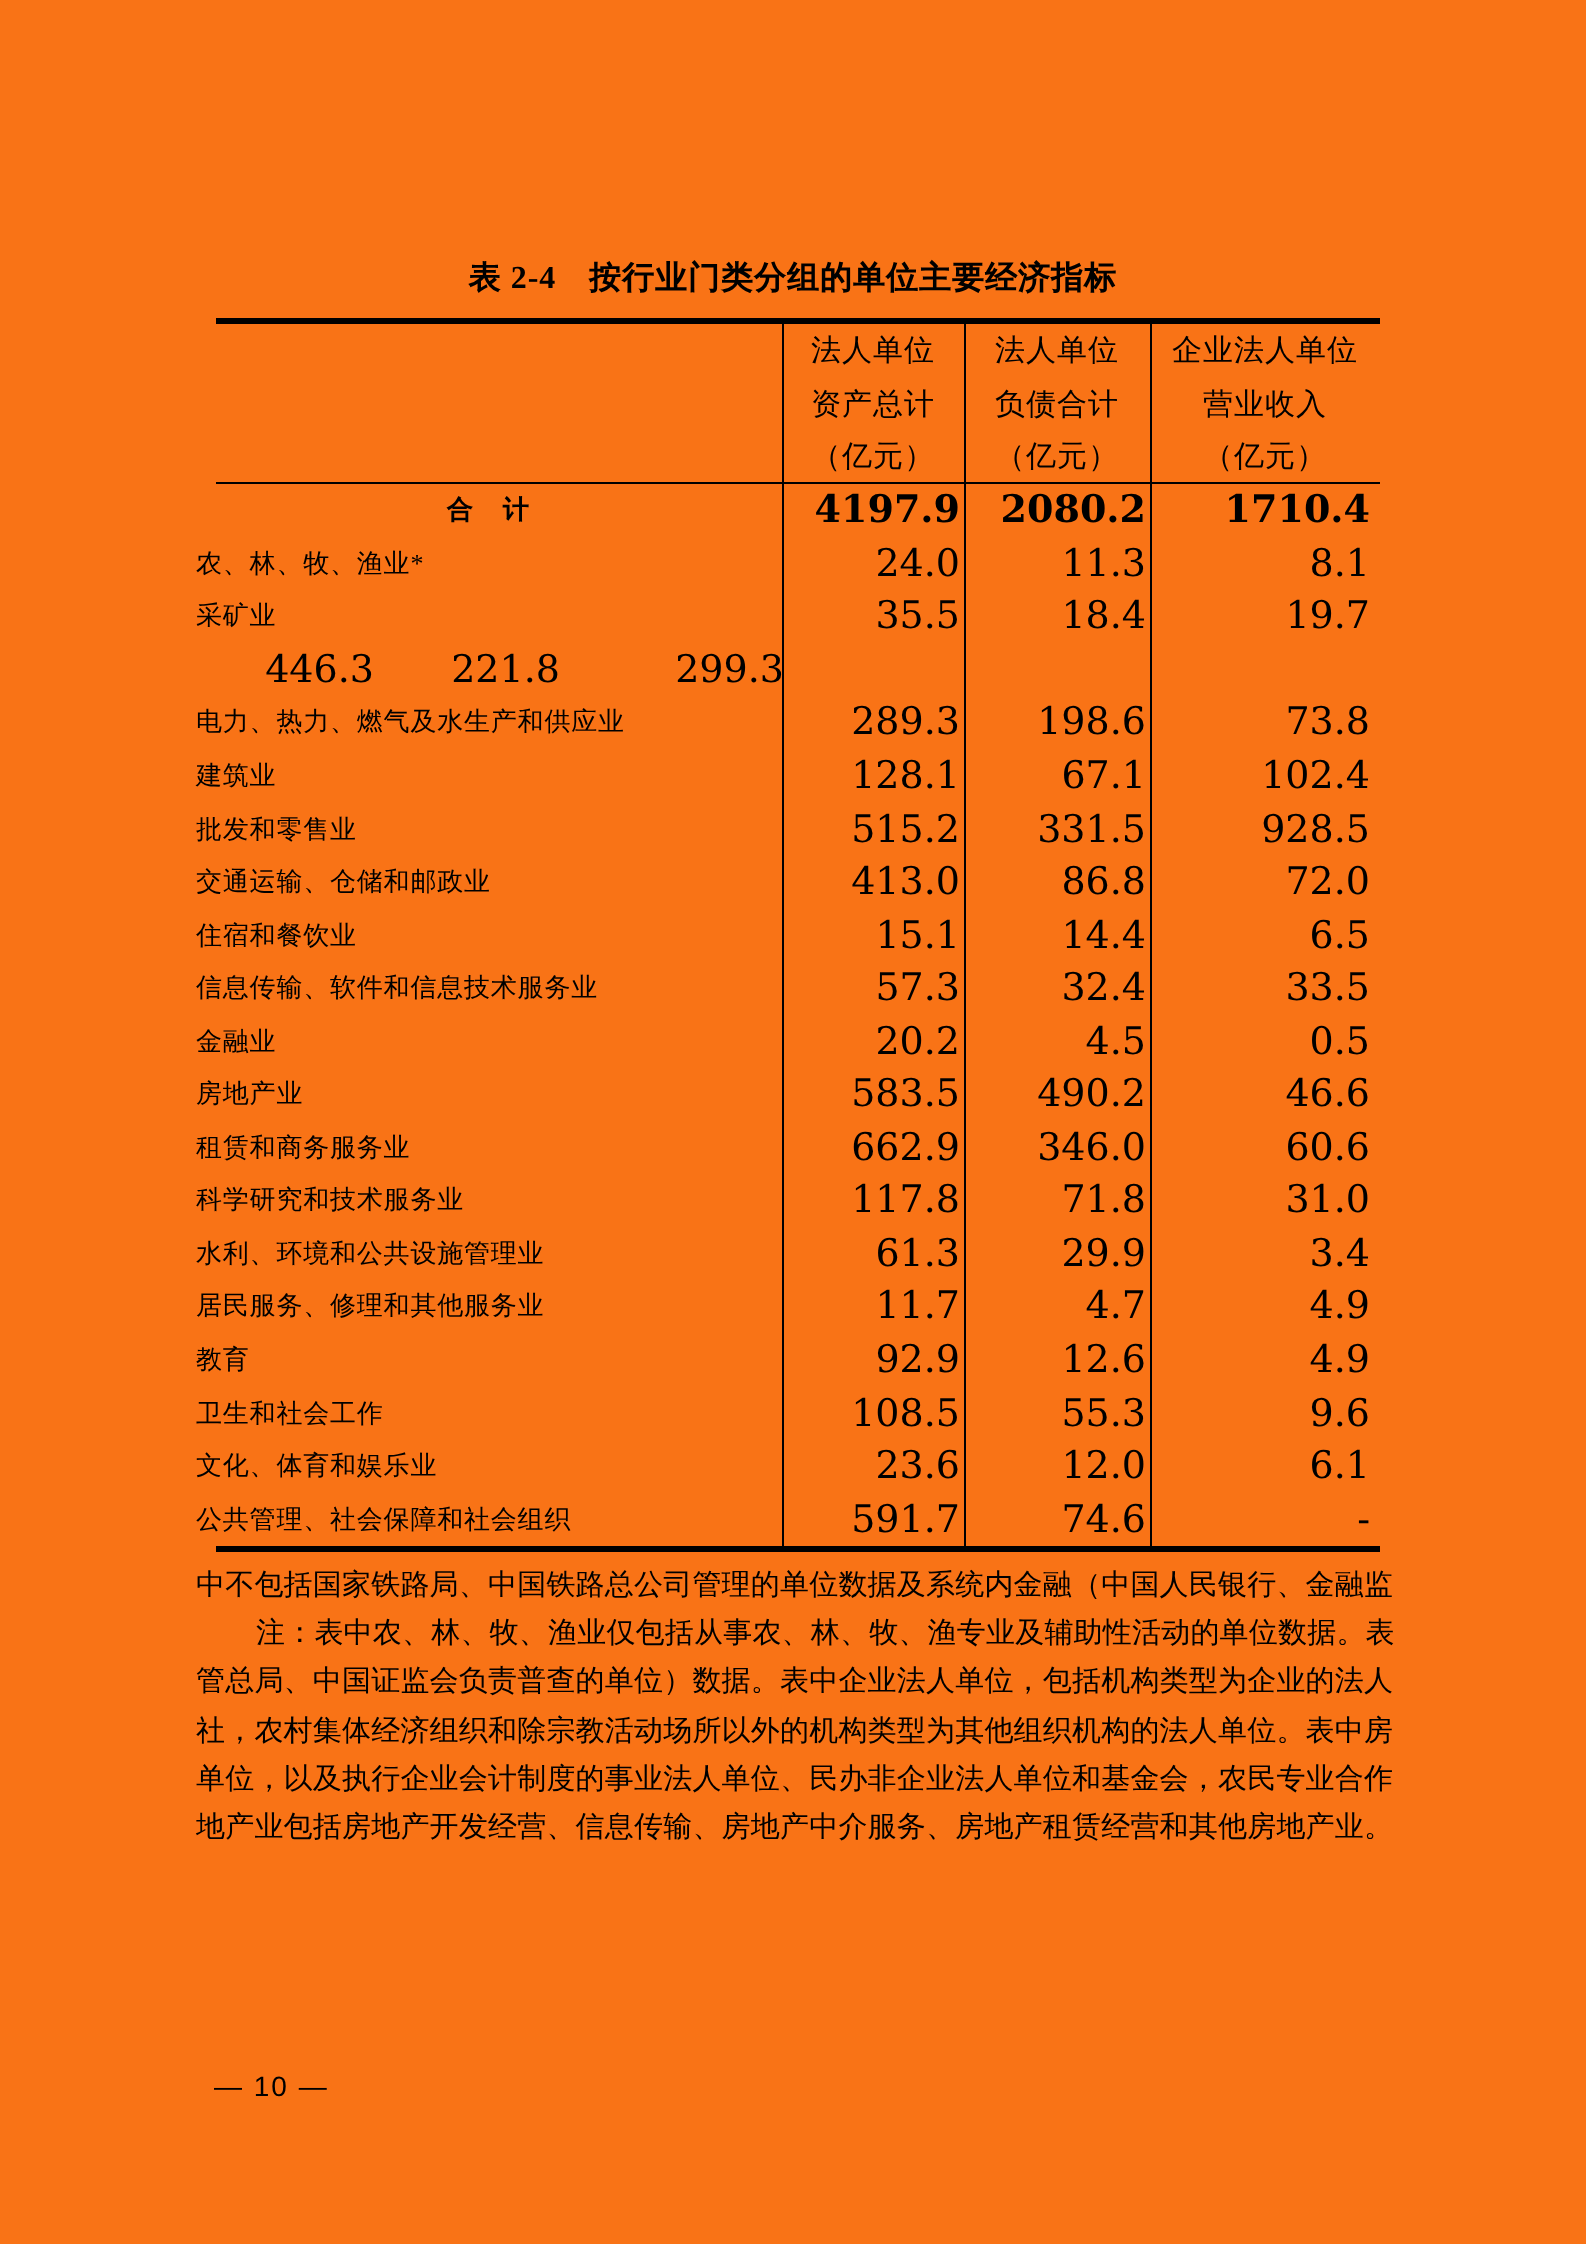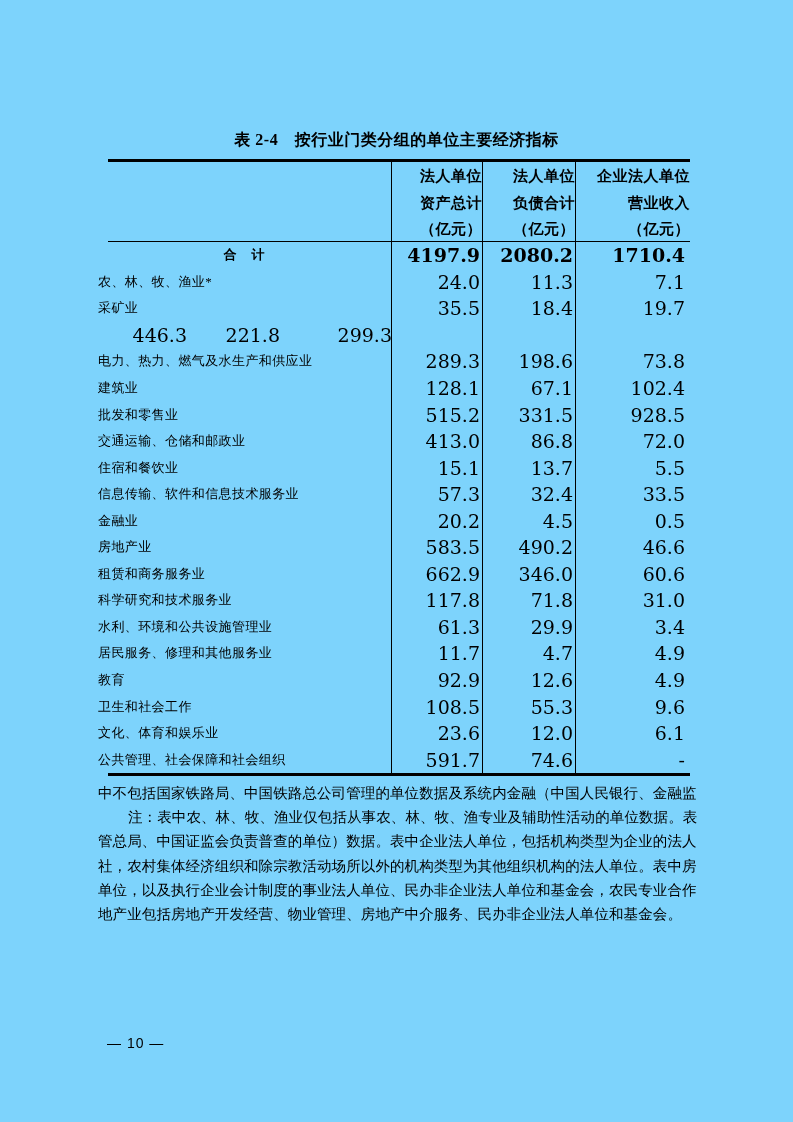--- a/index.html
+++ b/index.html
@@ -1,20 +1,20 @@
 <!DOCTYPE html>
 <html><head>
 <meta charset="utf-8">
 <style>
   html,body { margin:0; padding:0; background:#e8e8e8; }
   .page {
     position:relative;
     width:793px; height:1122px;
     margin:0 auto;
-    background:#7dd3fc;
+    background:#f97316;
     font-family:"Liberation Serif","DejaVu Serif",serif;
     color:#000;
     overflow:hidden;
   }
   .doc-title {
     position:absolute; top:130px; left:0; width:793px;
     text-align:center;
     font-size:16px; font-weight:700; letter-spacing:0.5px;
     line-height:20px;
   }
@@ -22,22 +22,22 @@
   .ind-table { position:absolute; left:98px; top:159px; width:592px; height:617px; }
   .rule { position:absolute; left:10px; right:0; background:#000; }
   .rule-top    { top:0;    height:3px; }
   .rule-mid    { top:82px; height:1px; }
   .rule-bottom { top:614px; height:3px; }
   .vline { position:absolute; top:2px; width:1px; height:614px; background:#000; }
   .v1 { left:293px; } .v2 { left:384px; } .v3 { left:477px; }
 
   .thead { position:absolute; top:3px; left:0; width:592px; height:79px; display:flex; }
   .hcell {
-    font-weight:700; font-size:15px; letter-spacing:0.5px;
-    text-align:right; line-height:26.5px; padding-top:1px;
+    font-weight:400; font-size:15px; letter-spacing:0.5px;
+    text-align:center; line-height:26.5px; padding-top:1px;
   }
   .w-label { width:293px; }
   .w1 { width:91px; } .w2 { width:93px; } .w3 { width:115px; }
 
   .tbody { position:absolute; top:83px; left:0; width:592px; }
   .trow { display:flex; height:26.55px; align-items:center; }
   .cell { box-sizing:border-box; white-space:nowrap; }
   .cell.label {
     width:293px; font-size:13px; letter-spacing:0.4px;
     text-align:left;
@@ -105,21 +105,21 @@
         <div class="cell label">合　计</div>
         <div class="cell num n1">4197.9</div>
         <div class="cell num n2">2080.2</div>
         <div class="cell num n3">1710.4</div>
       </div>
 
         <div class="trow">
           <div class="cell label">农、林、牧、渔业*</div>
           <div class="cell num n1">24.0</div>
           <div class="cell num n2">11.3</div>
-          <div class="cell num n3">7.1</div>
+          <div class="cell num n3">8.1</div>
         </div>
 
         <div class="trow">
           <div class="cell label">采矿业</div>
           <div class="cell num n1">35.5</div>
           <div class="cell num n2">18.4</div>
           <div class="cell num n3">19.7</div>
         </div>
 
         <div class="trow">
@@ -152,22 +152,22 @@
         <div class="trow">
           <div class="cell label">交通运输、仓储和邮政业</div>
           <div class="cell num n1">413.0</div>
           <div class="cell num n2">86.8</div>
           <div class="cell num n3">72.0</div>
         </div>
 
         <div class="trow">
           <div class="cell label">住宿和餐饮业</div>
           <div class="cell num n1">15.1</div>
-          <div class="cell num n2">13.7</div>
-          <div class="cell num n3">5.5</div>
+          <div class="cell num n2">14.4</div>
+          <div class="cell num n3">6.5</div>
         </div>
 
         <div class="trow">
           <div class="cell label">信息传输、软件和信息技术服务业</div>
           <div class="cell num n1">57.3</div>
           <div class="cell num n2">32.4</div>
           <div class="cell num n3">33.5</div>
         </div>
 
         <div class="trow">
@@ -241,18 +241,18 @@
         </div>
       </div>
   </div>
 
   <div class="notes">
     <div class="note-line">中不包括国家铁路局、中国铁路总公司管理的单位数据及系统内金融（中国人民银行、金融监</div>
     <div class="note-line first">注：表中农、林、牧、渔业仅包括从事农、林、牧、渔专业及辅助性活动的单位数据。表</div>
     <div class="note-line">管总局、中国证监会负责普查的单位）数据。表中企业法人单位，包括机构类型为企业的法人</div>
     <div class="note-line">社，农村集体经济组织和除宗教活动场所以外的机构类型为其他组织机构的法人单位。表中房</div>
     <div class="note-line">单位，以及执行企业会计制度的事业法人单位、民办非企业法人单位和基金会，农民专业合作</div>
-    <div class="note-line">地产业包括房地产开发经营、物业管理、房地产中介服务、民办非企业法人单位和基金会。</div>
+    <div class="note-line">地产业包括房地产开发经营、信息传输、房地产中介服务、房地产租赁经营和其他房地产业。</div>
   </div>
 
   <div class="page-number">— 10 —</div>
 
 </div>
 
 </body></html>

